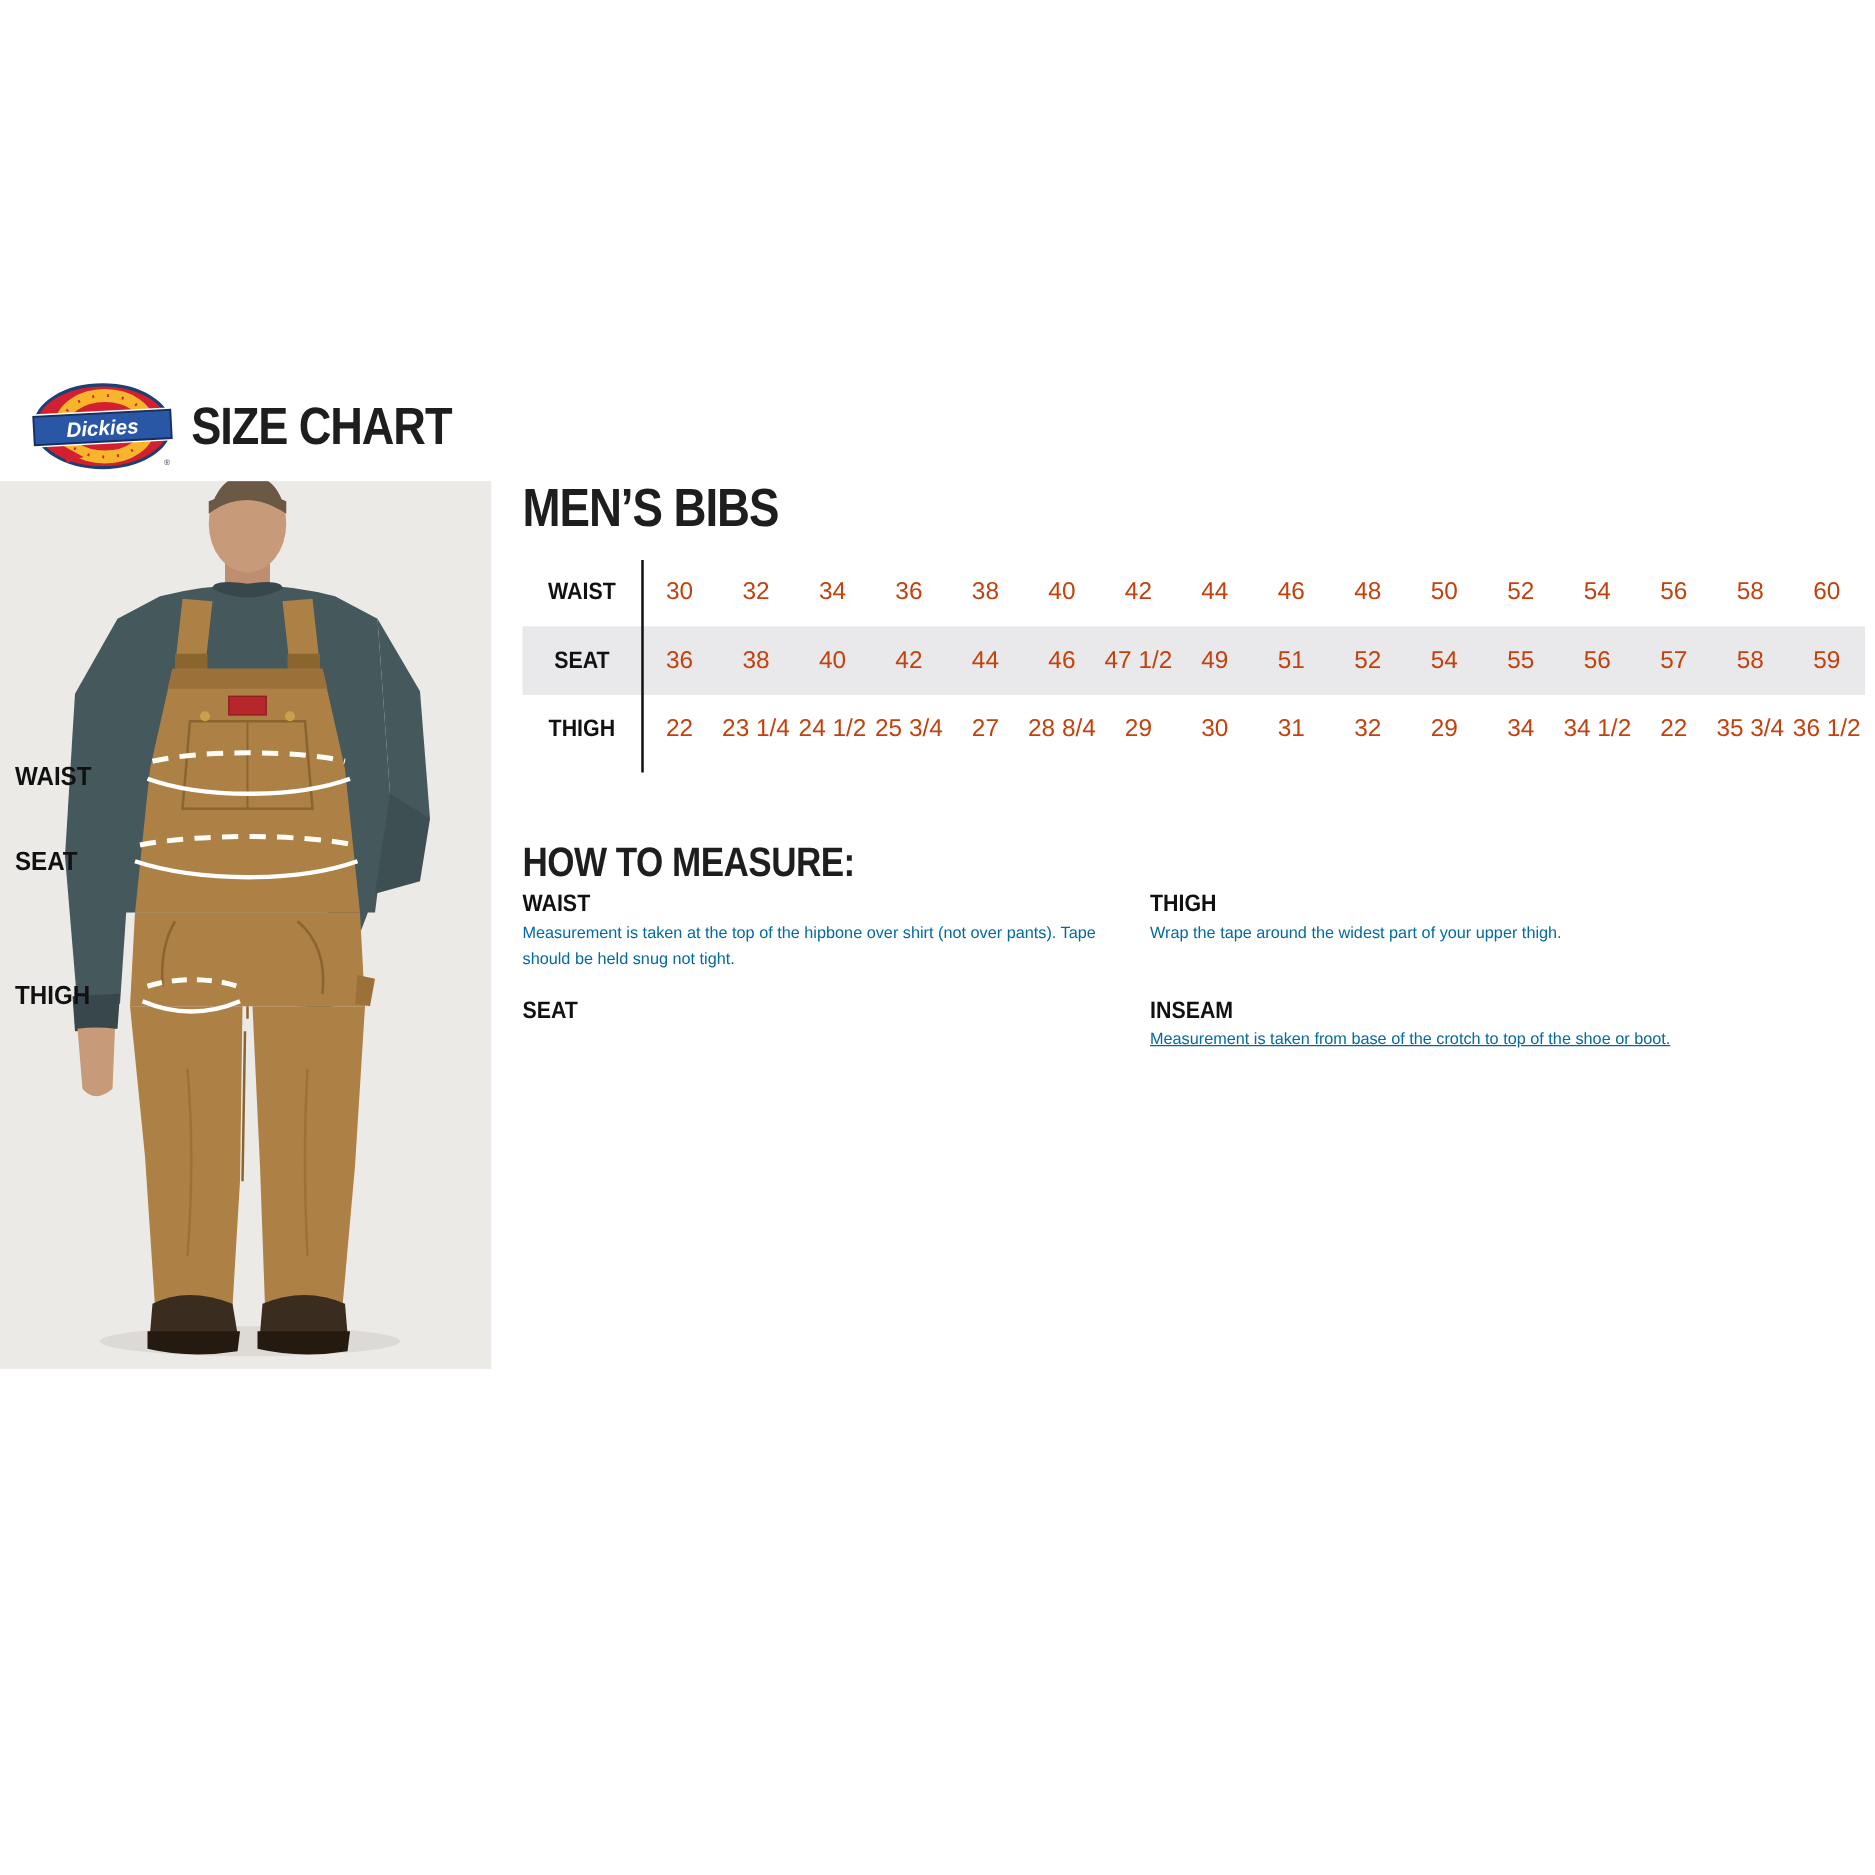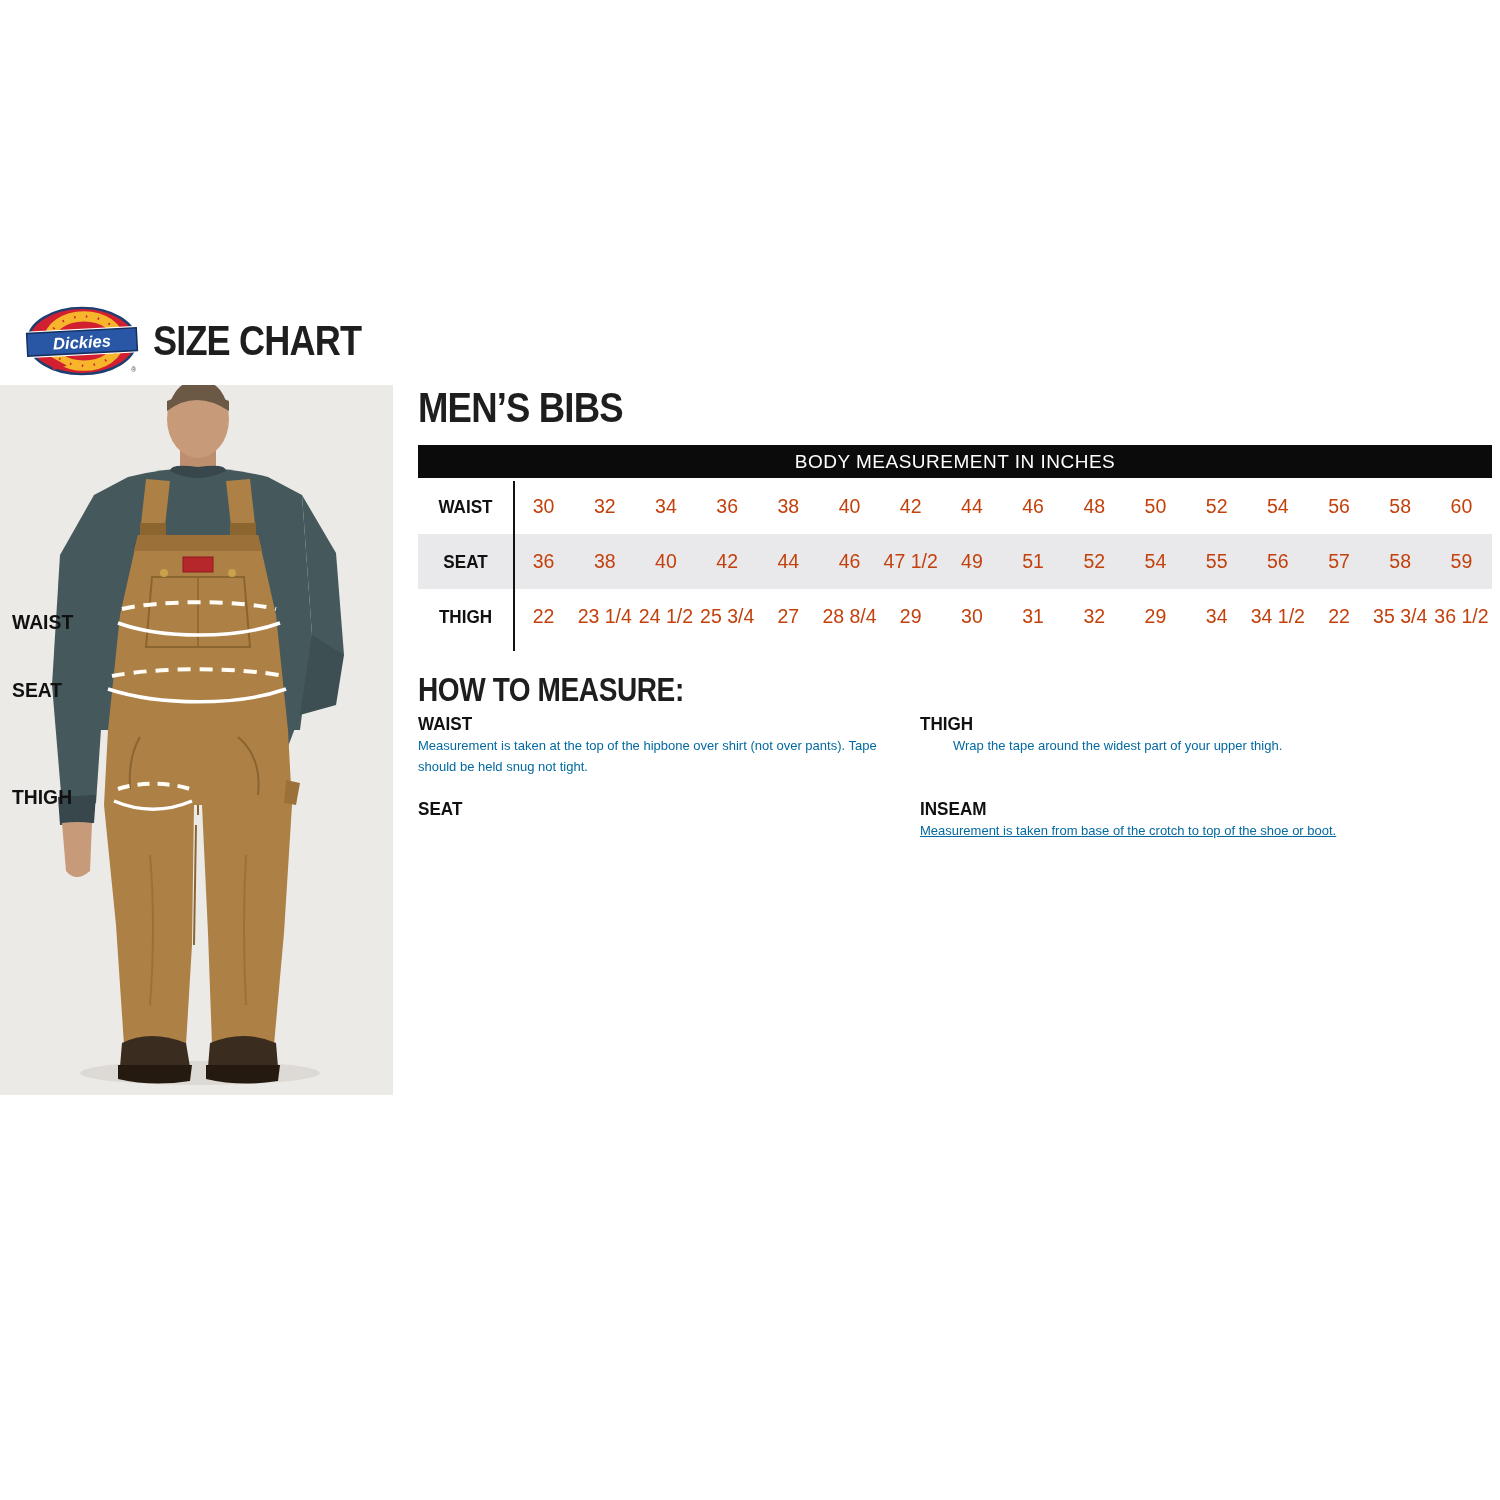--- a/index.html
+++ b/index.html
@@ -41,21 +41,21 @@
 
   .htm-title { position:absolute; left:0; top:288px; font-size:33px; font-weight:bold; color:#1e1e1e;
     letter-spacing:-0.5px; transform:scaleX(0.85); transform-origin:left center; white-space:nowrap; }
 
   .measure-label { position:absolute; font-size:19px; font-weight:bold; color:#111;
     transform:scaleX(0.9); transform-origin:left center; letter-spacing:0; }
   .measure-text { position:absolute; font-size:13px; line-height:21px; color:#0369a1; }
 
   .ml-waist { left:0; top:330px; }   .mt-waist { left:0; top:352px; width:460px; }
   .ml-seat  { left:0; top:415px; }   .mt-seat  { left:0; top:437px; width:460px; }
-  .ml-thigh { left:502px; top:330px; } .mt-thigh { left:502px; top:352px; width:480px;margin-left:33px; }
+  .ml-thigh { left:502px; top:330px; } .mt-thigh { left:502px; top:352px; width:480px; }
   .ml-inseam{ left:502px; top:415px; } .mt-inseam{ left:502px; top:437px; width:440px;text-decoration:underline; }
 </style>
 </head>
 <body>
 
 <div class="canvas">
 
   <div class="brand-row">
     <svg class="logo" viewBox="0 0 120 74">
       <ellipse cx="60" cy="37" rx="57" ry="35" fill="#d22030" stroke="#1d3f72" stroke-width="2.6"></ellipse>
@@ -136,21 +136,20 @@
     </svg>
   </div>
   <div class="fig-label" style="top:610px;">WAIST</div>
   <div class="fig-label" style="top:678px;">SEAT</div>
   <div class="fig-label" style="top:785px;">THIGH</div>
 
   <div class="main">
     <div class="page-title">MEN’S BIBS</div>
 
     <div class="table-wrap">
-      <div class="table-head">BODY MEASUREMENT IN INCHES</div>
       <div class="size-table">
         <div class="t-divider"></div>
         <div class="trow">
           <div class="tlabel">WAIST</div>
           <div class="tcells">
               <div class="tcell">30</div>
               <div class="tcell">32</div>
               <div class="tcell">34</div>
               <div class="tcell">36</div>
               <div class="tcell">38</div>

